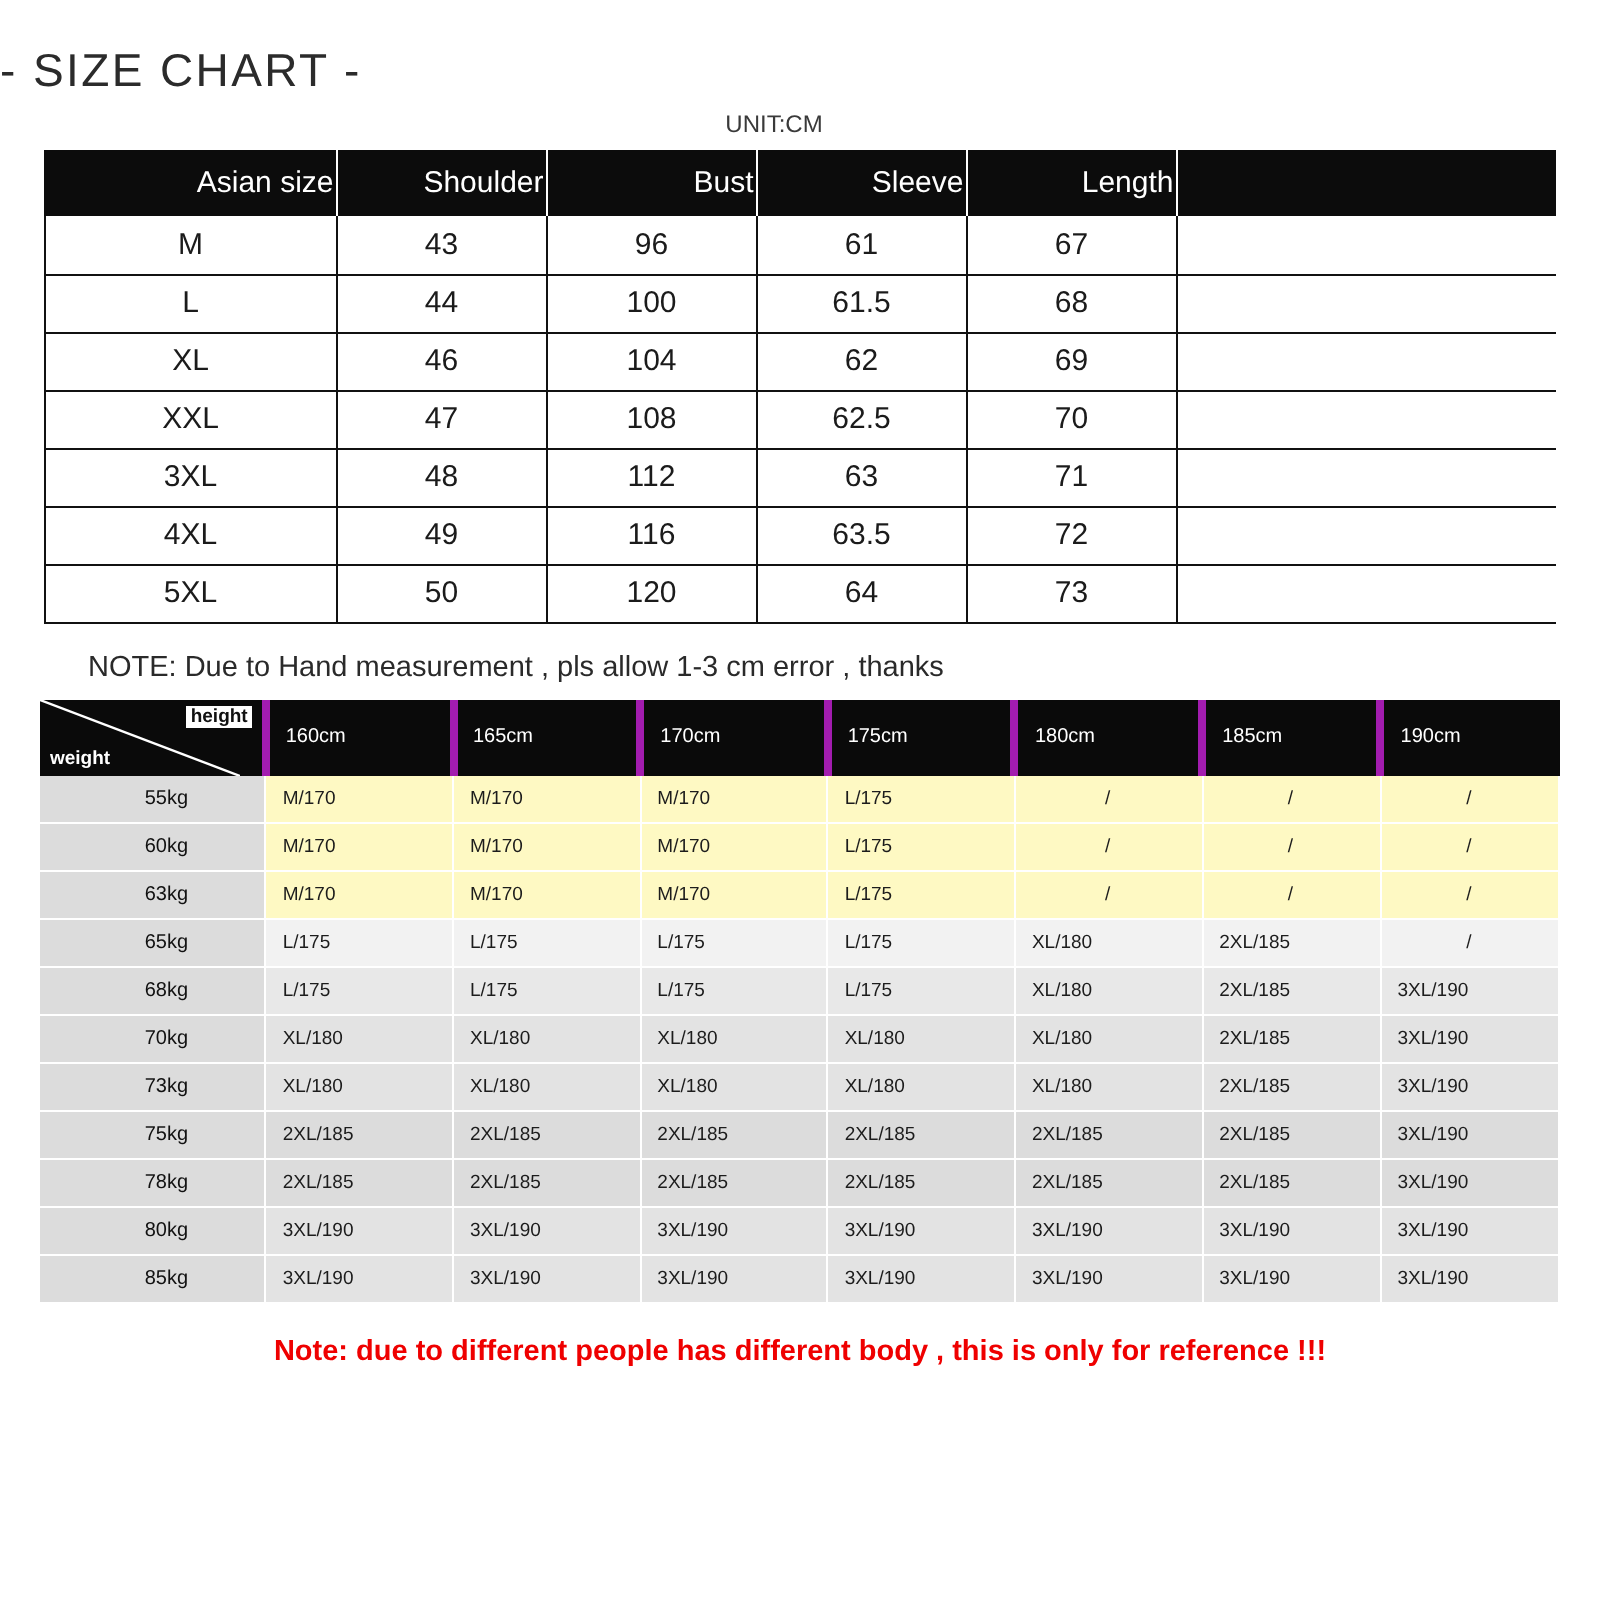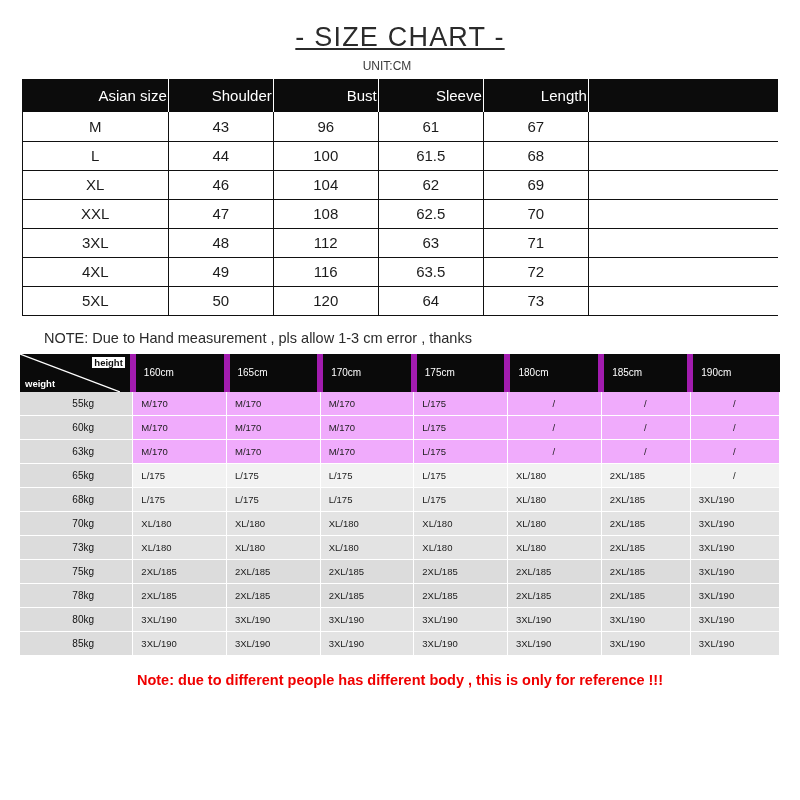--- a/index.html
+++ b/index.html
@@ -10,26 +10,25 @@
     background: #ffffff;
     font-family: "Liberation Sans", sans-serif;
     color: #1a1a1a;
     overflow: hidden;
   }
 
   .page { position: relative; width: 800px; height: 800px; }
 
   
   .title {
-    text-align: center;
-    font-size: 27px;
+    text-align: left;
+    font-size: 23px;
     letter-spacing: 1.2px;
     color: #2b2b2b;
     font-weight: 400;
-    text-decoration: underline;
   }
   #size-chart-title { margin: 22px 0 0 0; }
 
   .unit {
     text-align: center;
     font-size: 12px;
     color: #3a3a3a;
     padding-right: 26px;
     margin-top: 6px;
   }
@@ -95,21 +94,21 @@
 
   table.recommend thead th {
     background: #0a0a0a;
     color: #ffffff;
     height: 38px;
     font-weight: 400;
     font-size: 10px;
     text-align: left;
     padding-left: 8px;
     vertical-align: middle;
-    border-right: 6px solid #a21caf;
+    border-right: 4px solid #a21caf;
   }
   table.recommend thead th:last-child { border-right: none; }
 
   th.corner {
     position: relative;
     padding: 0 !important;
   }
   th.corner .diag {
     position: absolute;
     left: 0; top: 0; right: 0; bottom: 0;
@@ -145,21 +144,21 @@
   }
   table.recommend td.wcell {
     text-align: center;
     padding-left: 15px;
     font-size: 10px;
     color: #111111;
   }
   table.recommend td.slash { text-align: center; padding-left: 0; }
 
   
-  .g1 { background: #f0abfc; }
+  .g1 { background: #fef9c3; }
   .g2 { background: #e3e3e3; }
   .g3 { background: #dcdcdc; }
   .g4 { background: #f2f2f2; }
   .g5 { background: #e8e8e8; }
 
   .footnote {
     color: #ef0000;
     font-size: 14.5px;
     text-align: center;
     margin: 16px 0 0 0;

